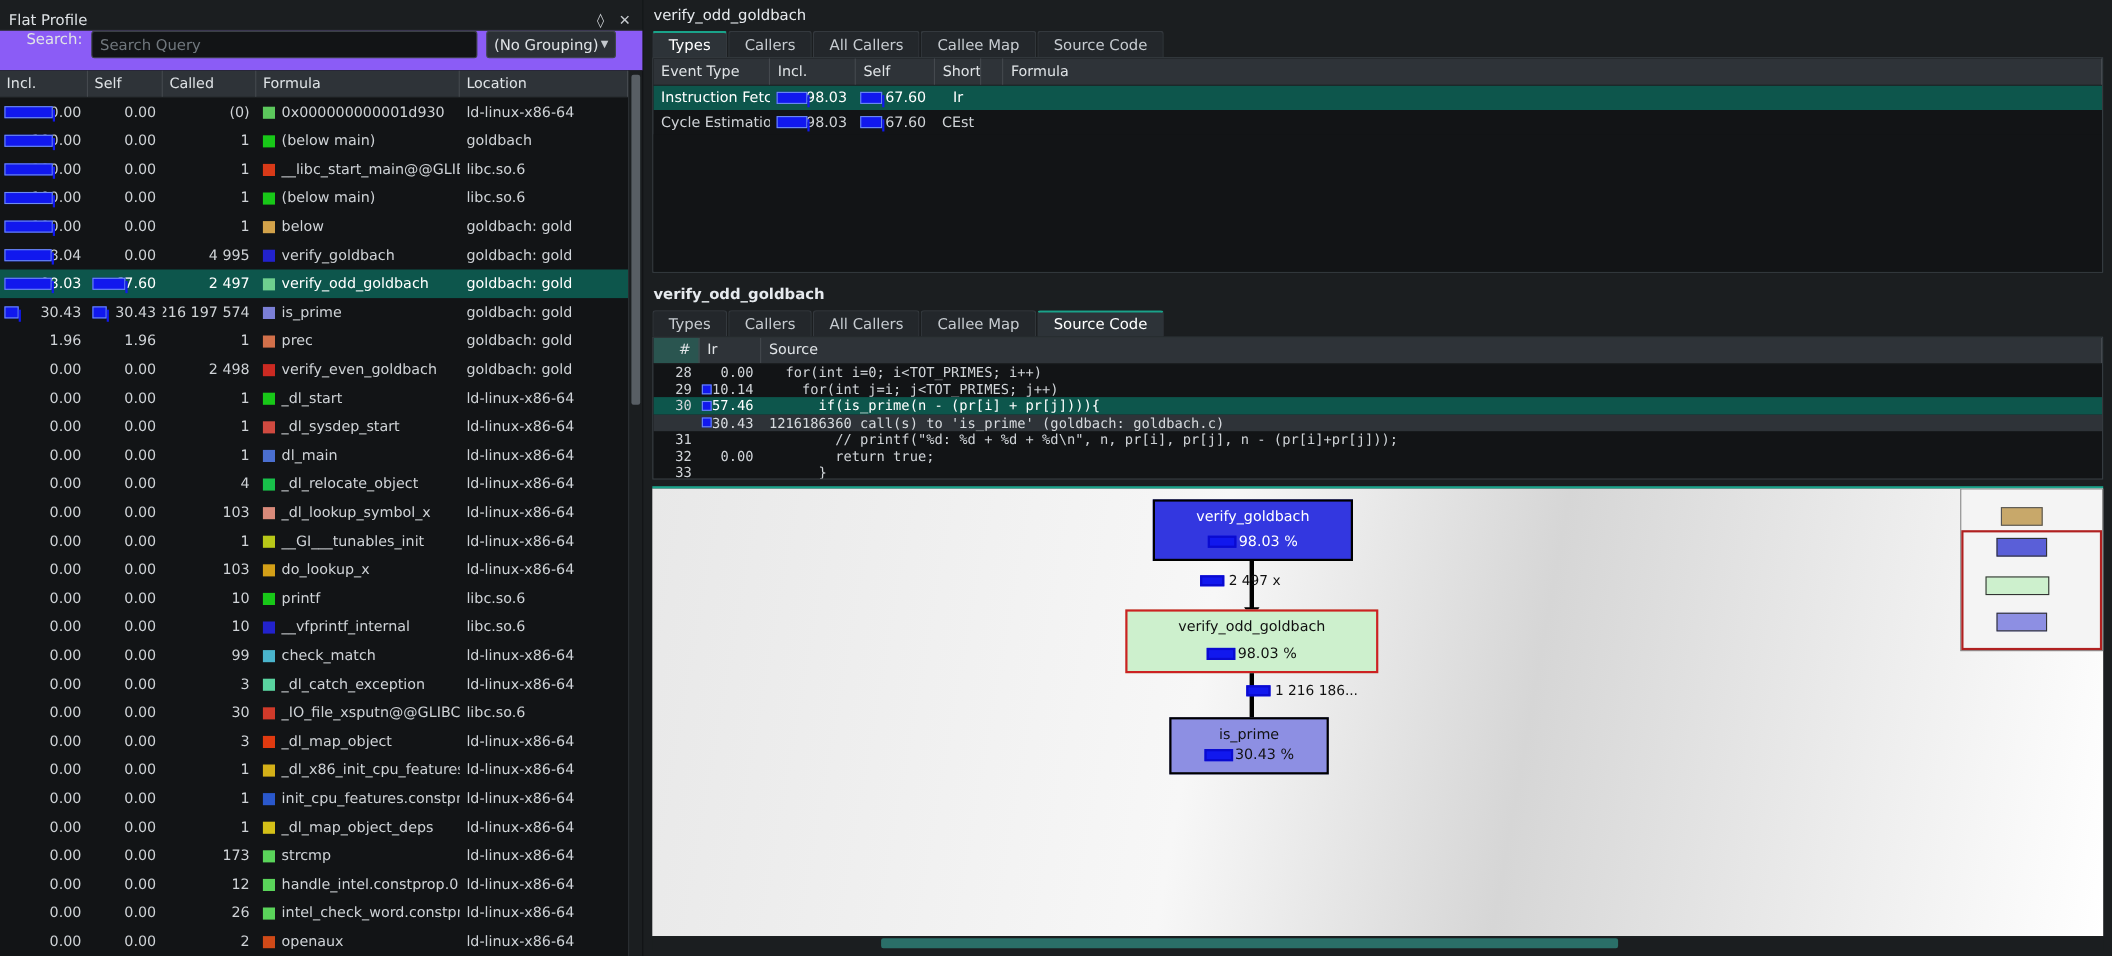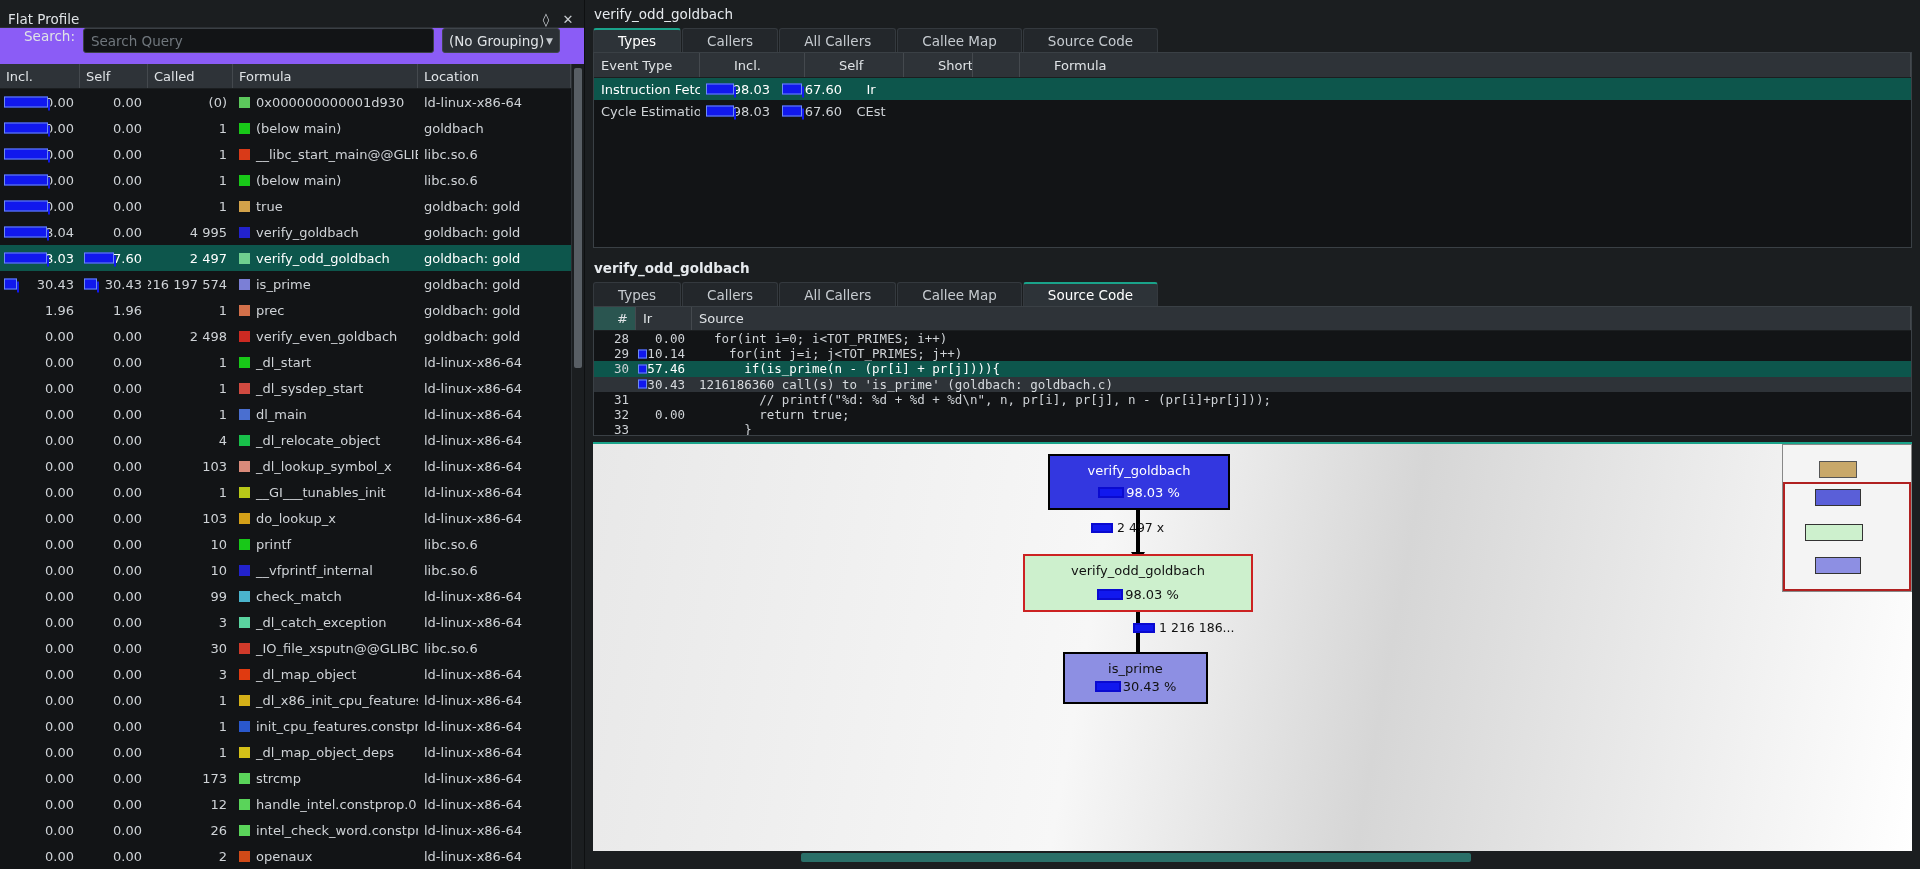--- a/index.html
+++ b/index.html
@@ -132,21 +132,21 @@
   .right { flex: 1; height: 869px; display: flex; flex-direction: column; background: #1b1e20; }
 
   .panel-title {
     font-size: 13.5px; color: #e6eaee;
     padding: 6px 9px 4px 9px;
   }
   .panel-title.bold { font-weight: bold; }
 
   .tabs { display: flex; align-items: flex-end; padding-left: 8px; height: 26px; }
   .tab {
-    height: 24px; padding: 0 24px;
+    height: 24px; padding: 0 14px;
     display: flex; align-items: center;
     font-size: 13.5px; color: #c6cbd0;
     background: #23272b;
     border: 1px solid #34393e; border-bottom: none;
     border-radius: 3px 3px 0 0;
     margin-right: 1px; cursor: pointer; text-align: center;
   }
   .tab.active {
     background: #2d3338; color: #ffffff;
     border-top: 2px solid #1aa38a;
@@ -156,21 +156,21 @@
     flex: 1; margin: 0 8px 6px 8px;
     border: 1px solid #3a4045;
     background: #121416;
     overflow: hidden;
   }
 
   
   .et-head {
     display: flex; height: 25px;
     background: #2e3338; color: #dfe3e6;
-    font-size: 13px; border-bottom: 1px solid #1b1e20; gap: 27px;
+    font-size: 13px; border-bottom: 1px solid #1b1e20;
   }
   .et-head > div, .et-row > div {
     display: flex; align-items: center; padding: 0 7px;
     overflow: hidden; white-space: nowrap;
   }
   .et-head > div { border-right: 1px solid #44494e; }
   .e-type { width: 106px; }
   .e-incl { width: 78px; }
   .e-self { width: 72px; }
   .e-short{ width: 42px; }
@@ -354,21 +354,21 @@
               <div class="c-incl cost-cell">
                 <span class="bar" style="width: 44px;"></span>
                 <span>100.00</span>
               </div>
               <div class="c-self cost-cell">
                 <span>0.00</span>
               </div>
               <div class="c-called">1</div>
               <div class="c-func fn-cell">
                 <span class="sw" style="background: rgb(210, 162, 74);"></span>
-                <span>true</span>
+                <span>below</span>
               </div>
               <div class="c-loc">goldbach: gold</div>
             </div>
             <div class="fp-row">
               <div class="c-incl cost-cell">
                 <span class="bar" style="width: 43px;"></span>
                 <span>98.04</span>
               </div>
               <div class="c-self cost-cell">
                 <span>0.00</span>

